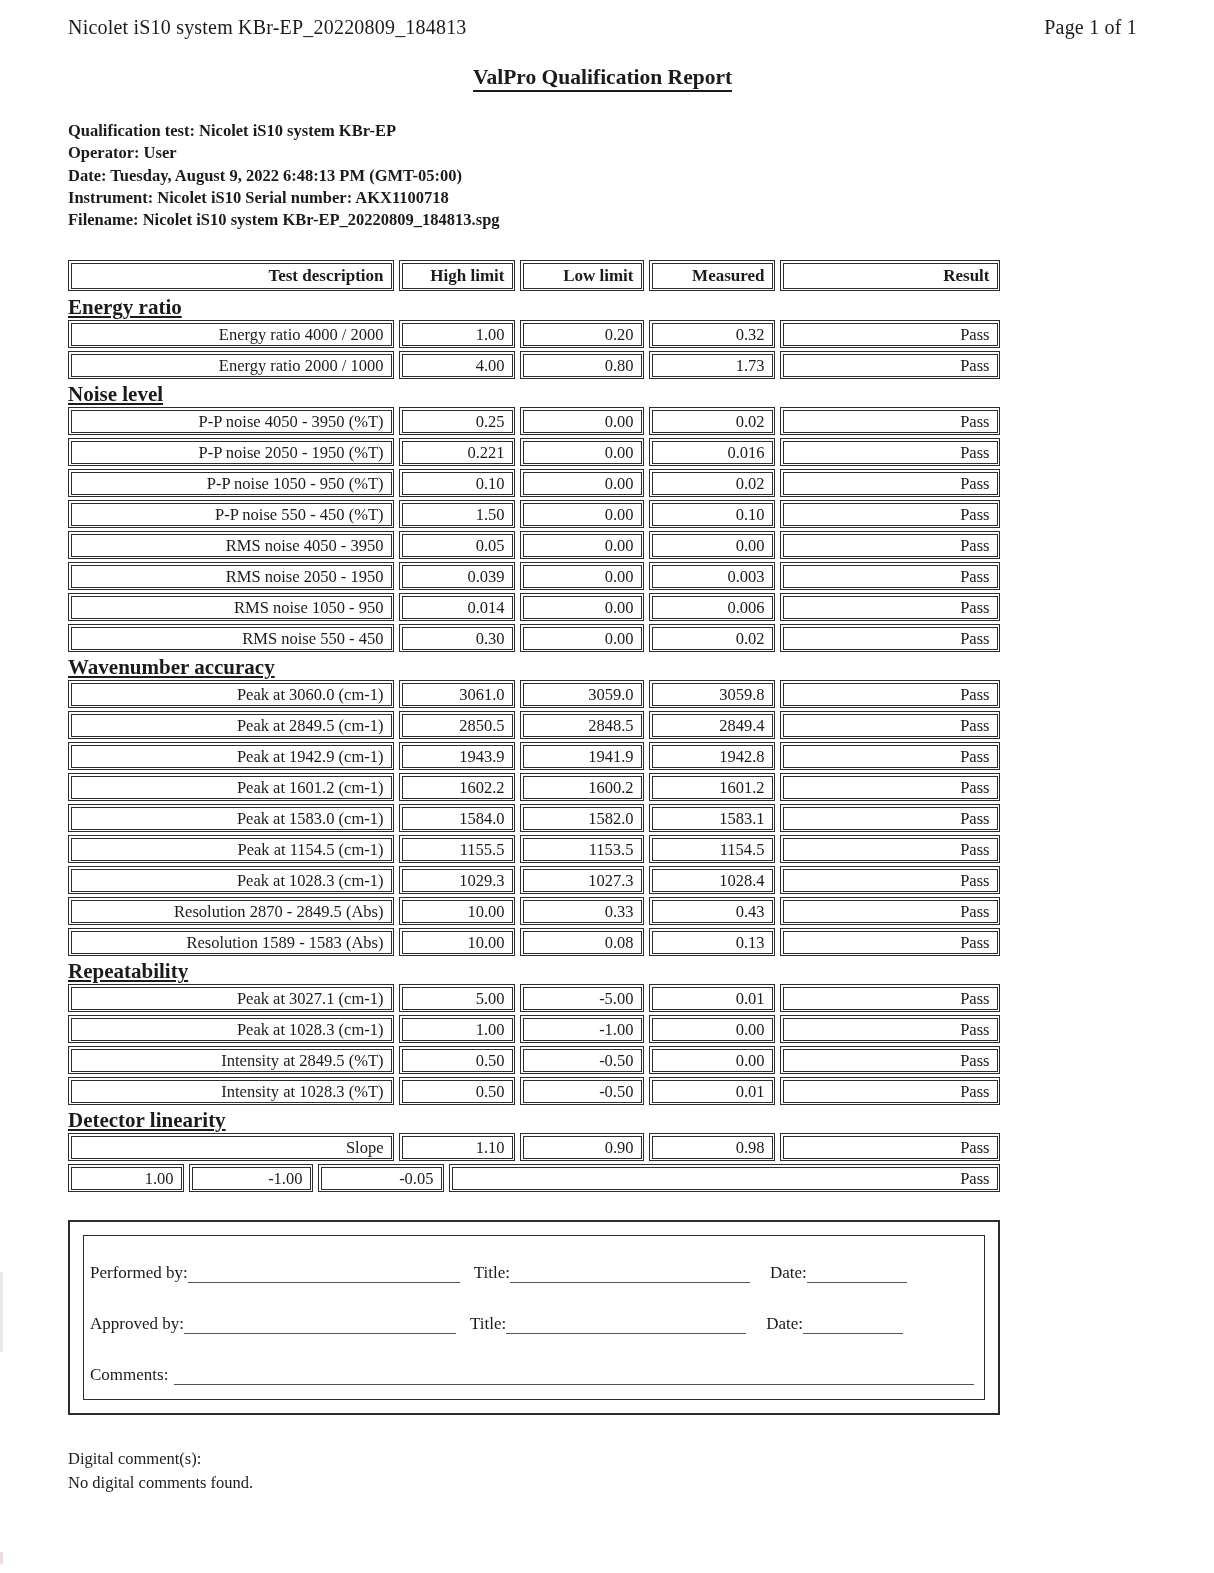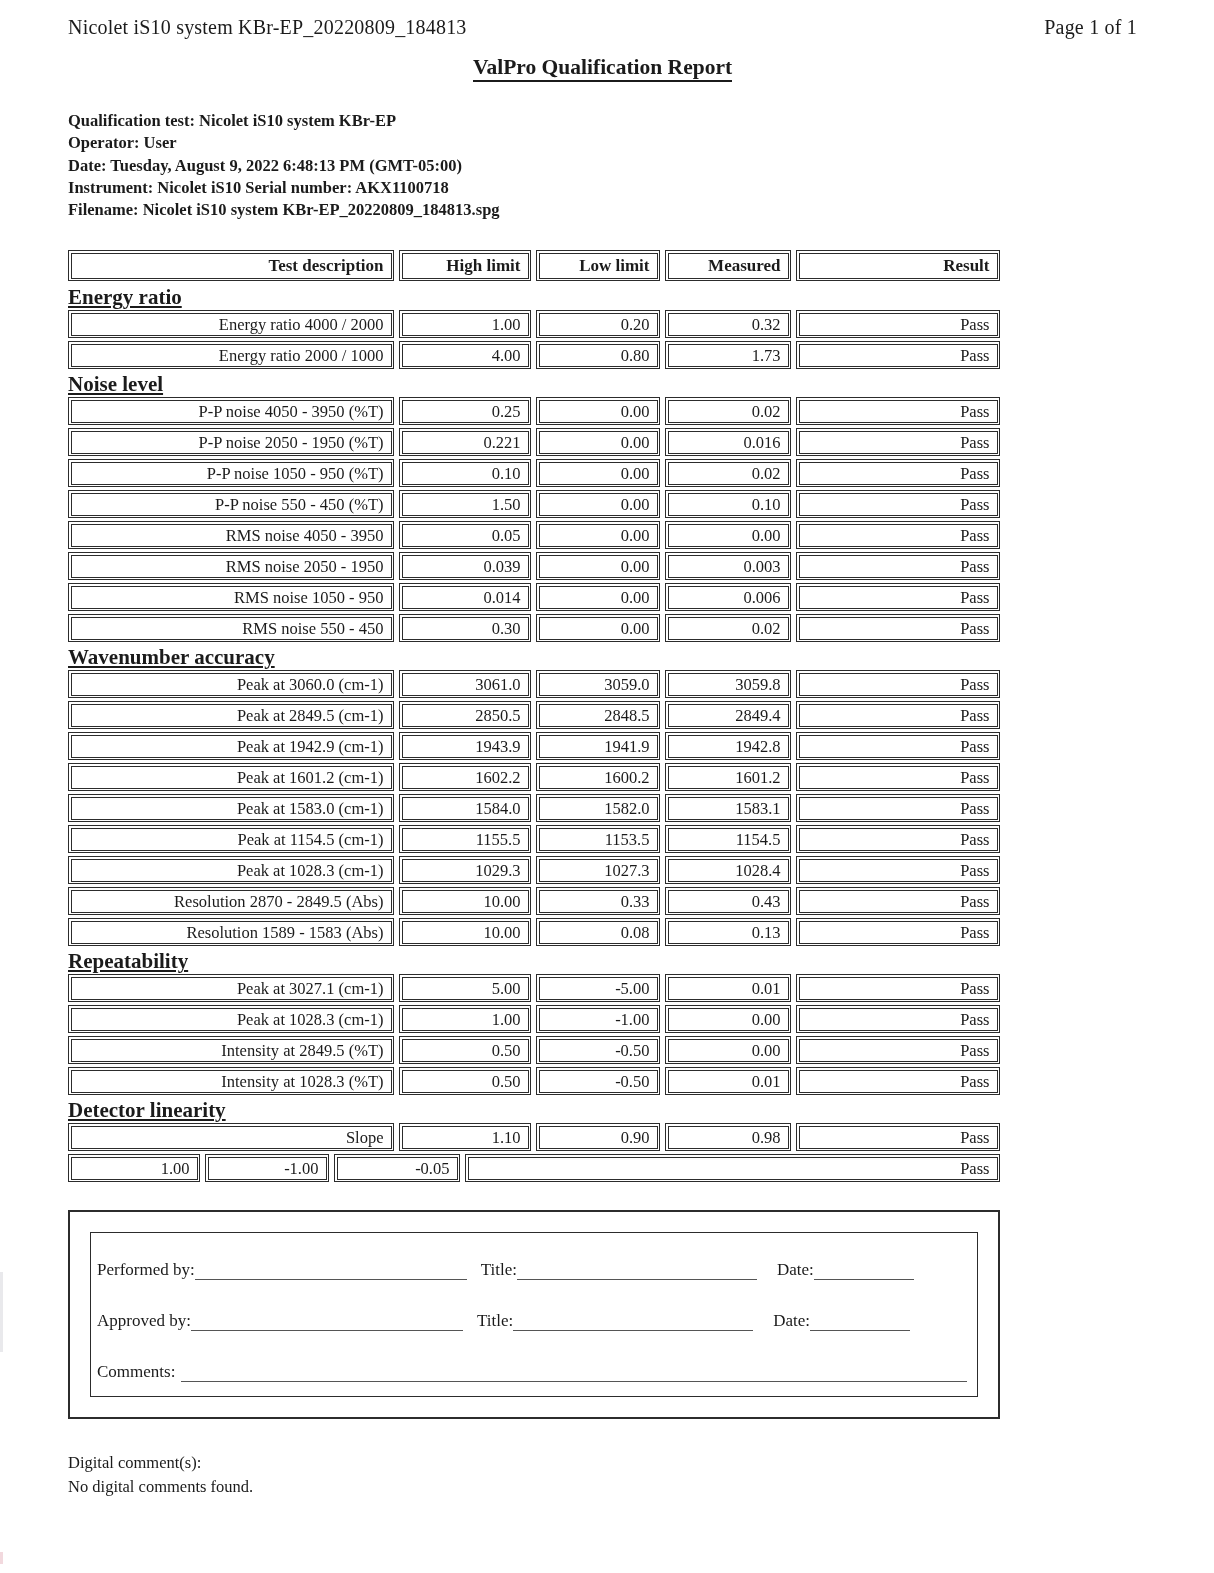--- a/index.html
+++ b/index.html
@@ -9,44 +9,44 @@
     font-family:"Liberation Serif","DejaVu Serif",serif;
     color:#1b1b1b; overflow:hidden;
   }
   .content { margin:0 77px 0 68px; padding-top:16px; }
 
   
   .hdr { display:flex; justify-content:space-between; align-items:baseline;
          font-size:20px; letter-spacing:.2px; }
 
   
-  .doc-title { text-align:center; margin-top:16px; font-size:21.5px; font-weight:bold; }
+  .doc-title { text-align:center; margin-top:26px; font-size:21.5px; font-weight:bold; }
   .doc-title span { border-bottom:2px solid #1b1b1b; padding-bottom:1px; }
 
   
   .meta { margin-top:30px; font-weight:bold; font-size:16.5px; line-height:22.3px; }
 
   
   .qtable { margin-top:29px; width:932px; }
   .trow { display:flex; gap:5px; margin-bottom:3px; }
   .cell { border:1.5px solid #2c2c2c; padding:1.5px; background:#fff; }
   .cell-inner {
     border:1px solid #2c2c2c; height:100%;
     text-align:right; padding:1px 7px 1px 3px;
     font-size:16.5px; line-height:19px; white-space:nowrap; overflow:hidden;
   }
   .thead .cell-inner { font-weight:bold; line-height:22px; font-size:17px; }
   .thead { margin-bottom:6px; }
-  .c-desc { width:326px; } .c-high { width:132px; } .c-low { width:124px; }
+  .c-desc { width:326px; } .c-high { width:116px; } .c-low { width:124px; }
   .c-meas { width:126px; } .c-res  { flex:1; }
   .section-label { font-weight:bold; font-size:21px; line-height:20px;
                    margin:5px 0 3px 0;text-decoration:underline; }
 
   
-  .sigbox { margin-top:28px; width:932px; border:2px solid #2c2c2c; padding:20px; }
+  .sigbox { margin-top:28px; width:932px; border:2px solid #2c2c2c; padding:13px; }
   .sigbox-inner { border:1.5px solid #2c2c2c; padding:27px 6px 14px 6px; }
   .sig-row { display:flex; align-items:flex-end; font-size:17px; line-height:20px; }
   .sig-row + .sig-row { margin-top:31px; }
   .sig-line { border-bottom:1.3px solid #555; height:16px; display:inline-block; }
   .l1 { width:272px; } .l2 { width:240px; margin-right:2px; } .l3 { width:100px; }
   .ml16 { margin-left:14px; } .ml18 { margin-left:18px; }
   .sig-line-grow { flex:1; margin-left:6px; margin-right:4px;
                    border-bottom:1.3px solid #555; height:16px; }
 
   

